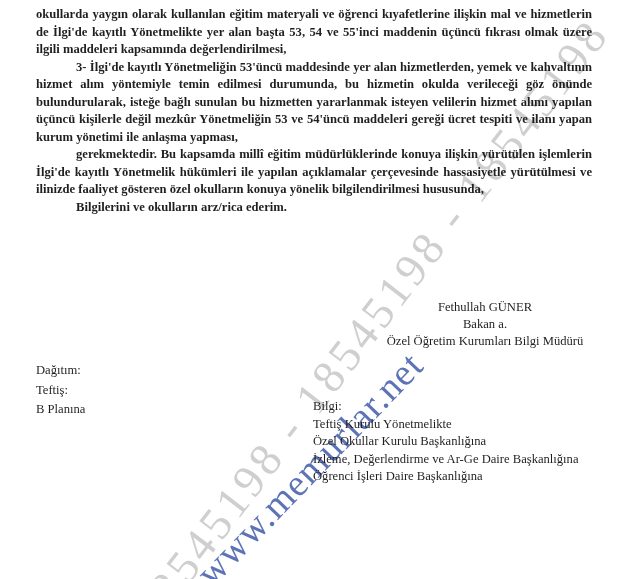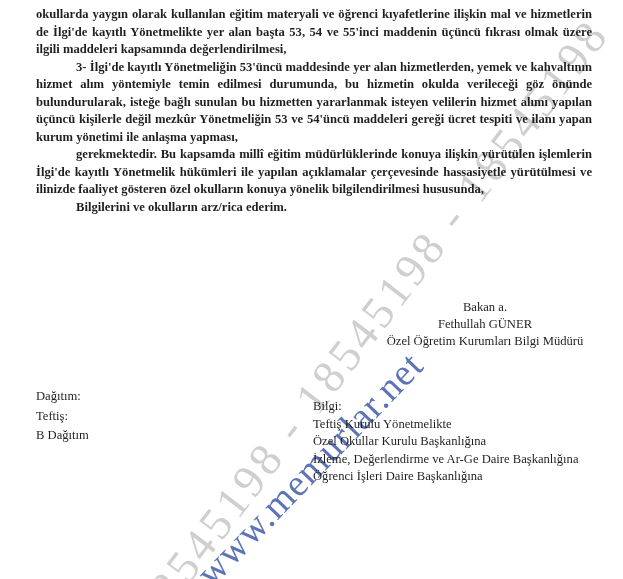--- a/index.html
+++ b/index.html
@@ -74,21 +74,20 @@
     font-size: 12.6px;
     line-height: 17px;
   }
   .dist-left {
     position: absolute;
     left: 36px;
     top: 361px;
     z-index: 2;
     font-size: 12.6px;
     line-height: 19.5px;
-    margin-top: 26px;
   }
   .dist-right {
     position: absolute;
     left: 313px;
     top: 398px;
     z-index: 2;
     font-size: 12.6px;
     line-height: 17.6px;
   }
 </style>
@@ -102,29 +101,29 @@
   <div class="watermark wm-site">www.memurlar.net</div>
 
   <div class="body-text">
     <p>okullarda yaygın olarak kullanılan eğitim materyali ve öğrenci kıyafetlerine ilişkin mal ve hizmetlerin de İlgi'de kayıtlı Yönetmelikte yer alan başta 53, 54 ve 55'inci maddenin üçüncü fıkrası olmak üzere ilgili maddeleri kapsamında değerlendirilmesi,</p>
     <p class="ind">3- İlgi'de kayıtlı Yönetmeliğin 53'üncü maddesinde yer alan hizmetlerden, yemek ve kahvaltının hizmet alım yöntemiyle temin edilmesi durumunda, bu hizmetin okulda verileceği göz önünde bulundurularak,  isteğe bağlı sunulan bu hizmetten yararlanmak isteyen velilerin hizmet alımı yapılan üçüncü kişilerle değil mezkûr Yönetmeliğin 53 ve 54'üncü maddeleri gereği ücret tespiti ve ilanı yapan kurum yönetimi ile anlaşma yapması,</p>
     <p class="ind">gerekmektedir. Bu kapsamda millî eğitim müdürlüklerinde konuya ilişkin yürütülen işlemlerin İlgi'de kayıtlı Yönetmelik hükümleri ile yapılan açıklamalar çerçevesinde hassasiyetle yürütülmesi ve ilinizde faaliyet gösteren özel okulların konuya yönelik bilgilendirilmesi hususunda,</p>
     <p class="ind">Bilgilerini ve okulların arz/rica ederim.</p>
   </div>
 
   <div class="signature">
+    <div>Fethullah GÜNER</div>
     <div>Bakan a.</div>
-    <div>Fethullah GÜNER</div>
     <div>Özel Öğretim Kurumları Bilgi Müdürü</div>
   </div>
 
   <div class="dist-left">
     <div>Dağıtım:</div>
     <div>Teftiş:</div>
-    <div>B Dağıtım</div>
+    <div>B Planına</div>
   </div>
 
   <div class="dist-right">
     <div>Bilgi:</div>
     <div>Teftiş Kurulu Yönetmelikte</div>
     <div>Özel Okullar Kurulu Başkanlığına</div>
     <div>İzleme, Değerlendirme ve Ar-Ge Daire Başkanlığına</div>
     <div>Öğrenci İşleri Daire Başkanlığına</div>
   </div>
 

